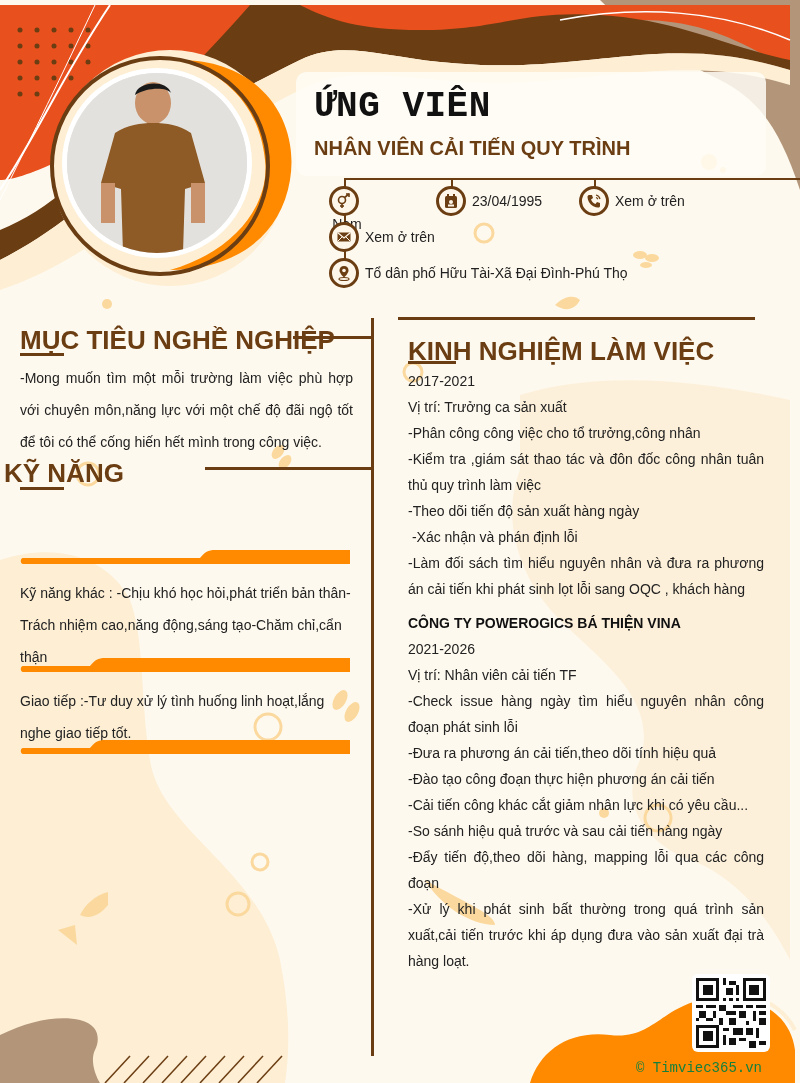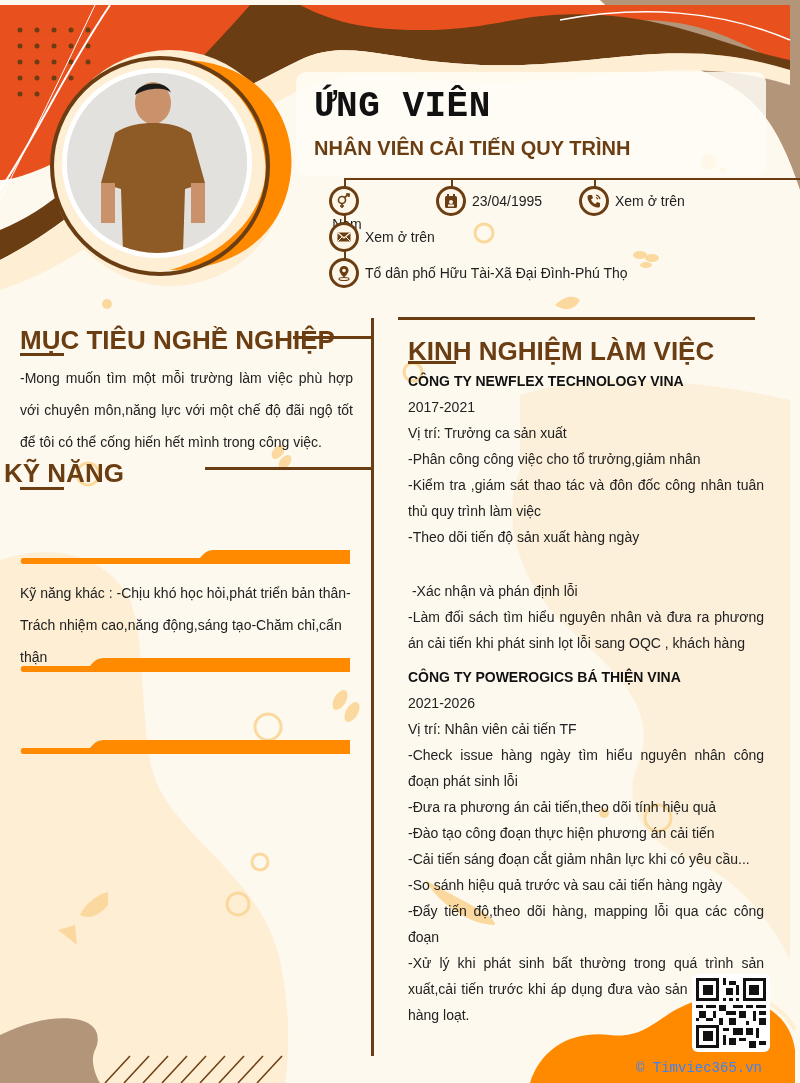--- a/index.html
+++ b/index.html
@@ -25,21 +25,21 @@
 
   .para { position: absolute; font-size: 14px; line-height: 32px; color: #222; text-align: justify; }
 
   .skill-bar { position: absolute; left: 20px; width: 330px; height: 14px; }
 
   .exp { position: absolute; left: 408px; width: 356px; font-size: 14px; line-height: 26px; color: #222; text-align: justify; }
   .exp .company { font-weight: bold; color: #111; font-size: 14px; }
   .exp .block { margin-bottom: 8px; }
 
   .qr { position: absolute; left: 692px; top: 974px; width: 78px; height: 78px; background: #fff; border-radius: 6px; padding: 4px; }
-  .copyright { position: absolute; left: 636px; top: 1060px; font-family: "Liberation Mono", "DejaVu Sans Mono", monospace; font-size: 14px; color: #3b82f6; }
+  .copyright { position: absolute; left: 636px; top: 1060px; font-family: "Liberation Mono", "DejaVu Sans Mono", monospace; font-size: 14px; color: #15803d; }
 </style>
 </head>
 <body>
 
 <div class="page">
 
   <svg class="bg" viewBox="0 0 800 1083" xmlns="http://www.w3.org/2000/svg">
 
     <path d="M600 0 L800 0 L800 190 C780 130 760 100 720 80 C680 60 640 40 600 0 Z" fill="#b3967a"></path>
 
@@ -227,46 +227,46 @@
 
   <svg class="skill-bar" style="top:550px;" viewBox="0 0 330 14">
       <path d="M3 8 L180 8 C185 2 188 0 195 0 L330 0 L330 14 L3 14 C0 14 0 8 3 8 Z" fill="#ff8a00"></path>
     </svg>
 
   <div class="para" style="left:20px; top:577px; width:333px; text-align:left;">Kỹ năng khác : -Chịu khó học hỏi,phát triển bản thân-Trách nhiệm cao,năng động,sáng tạo-Chăm chỉ,cẩn thận</div>
   <svg class="skill-bar" style="top:658px;" viewBox="0 0 330 14">
       <path d="M3 8 L70 8 C75 2 78 0 85 0 L330 0 L330 14 L3 14 C0 14 0 8 3 8 Z" fill="#ff8a00"></path>
     </svg>
 
+  <div class="para" style="left:20px; top:685px; width:310px; text-align:left;">Giao tiếp :-Tư duy xử lý tình huống linh hoạt,lắng nghe giao tiếp tốt.</div>
   <svg class="skill-bar" style="top:740px;" viewBox="0 0 330 14">
       <path d="M3 8 L70 8 C75 2 78 0 85 0 L330 0 L330 14 L3 14 C0 14 0 8 3 8 Z" fill="#ff8a00"></path>
     </svg>
 
   <div class="sec-title" style="left:408px; top:336px;">KINH NGHIỆM LÀM VIỆC</div>
   <div class="sec-underline" style="left:408px; top:361px; width:48px;"></div>
 
   <div class="exp" style="top:368px;">
     <div class="block">
-      <div class="company">CÔNG TY NEWFLEX TECHNOLOGY VINA</div>
       <div>2017-2021</div>
       <div>Vị trí: Trưởng ca sản xuất</div>
-      <div>-Phân công công việc cho tổ trưởng,giảm nhân</div>
+      <div>-Phân công công việc cho tổ trưởng,công nhân</div>
       <div>-Kiểm tra ,giám sát thao tác và đôn đốc công nhân tuân thủ quy trình làm việc</div>
       <div>-Theo dõi tiến độ sản xuất hàng ngày</div>
-      <div style="white-space:pre;margin-top:28px;"> -Xác nhận và phán định lỗi</div>
+      <div style="white-space:pre;"> -Xác nhận và phán định lỗi</div>
       <div>-Làm đối sách tìm hiểu nguyên nhân và đưa ra phương án cải tiến khi phát sinh lọt lỗi sang OQC , khách hàng</div>
     </div>
     <div class="block">
       <div class="company">CÔNG TY POWEROGICS BÁ THIỆN VINA</div>
       <div>2021-2026</div>
       <div>Vị trí: Nhân viên cải tiến TF</div>
       <div>-Check issue hàng ngày tìm hiểu nguyên nhân công đoạn phát sinh lỗi</div>
       <div>-Đưa ra phương án cải tiến,theo dõi tính hiệu quả</div>
       <div>-Đào tạo công đoạn thực hiện phương án cải tiến</div>
-      <div>-Cải tiến sáng đoạn cắt giảm nhân lực khi có yêu cầu...</div>
+      <div>-Cải tiến công khác cắt giảm nhân lực khi có yêu cầu...</div>
       <div>-So sánh hiệu quả trước và sau cải tiến hàng ngày</div>
       <div>-Đẩy tiến độ,theo dõi hàng, mapping lỗi qua các công đoạn</div>
       <div>-Xử lý khi phát sinh bất thường trong quá trình sản xuất,cải tiến trước khi áp dụng đưa vào sản xuất đại trà hàng loạt.</div>
     </div>
   </div>
 
   <div class="qr">
     <svg viewBox="0 0 21 21" width="70" height="70" shape-rendering="crispEdges">
       <rect width="21" height="21" fill="#fff"></rect>
       <g fill="#111">

